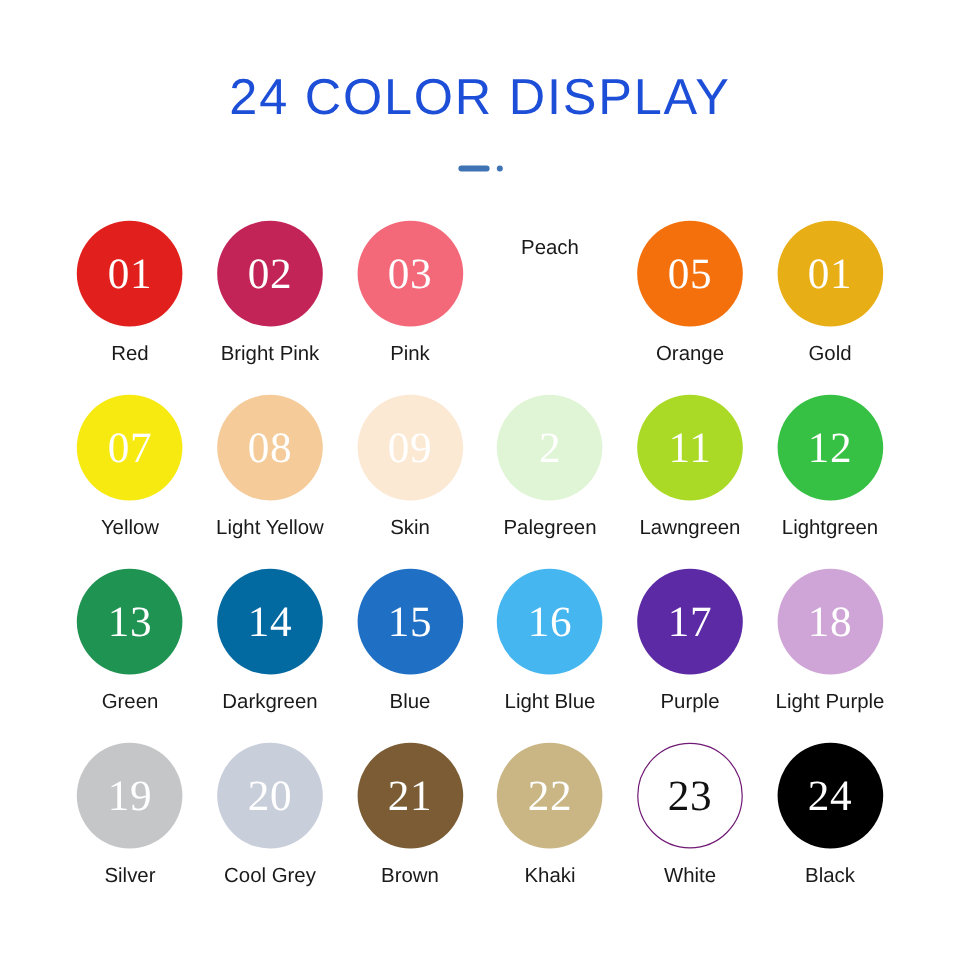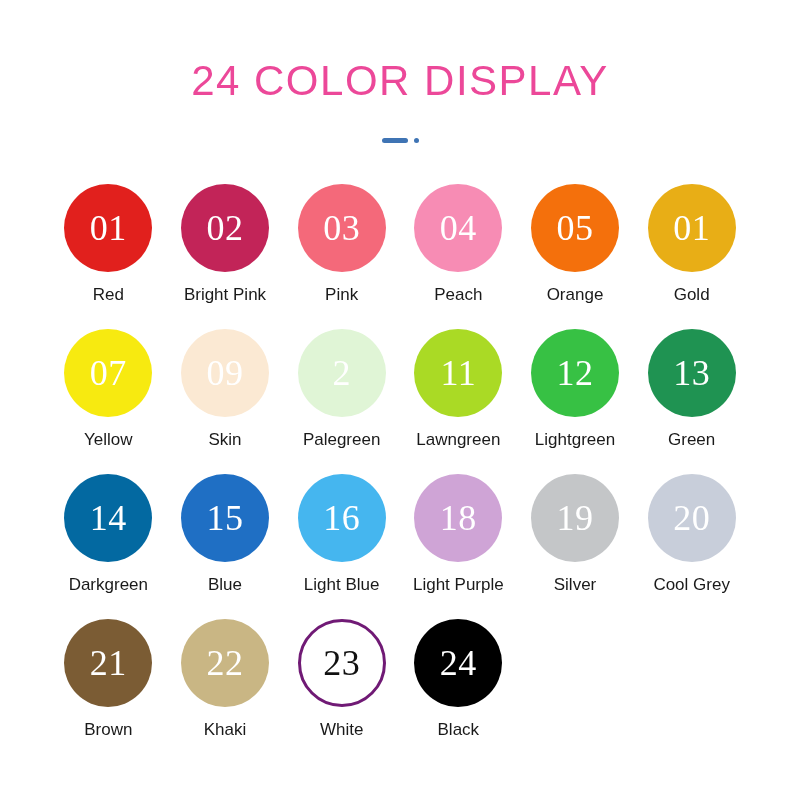--- a/index.html
+++ b/index.html
@@ -20,21 +20,21 @@
     box-sizing: border-box;
     display: flex;
     flex-direction: column;
     align-items: center;
   }
   .page-title {
     margin-top: 58px;
     font-size: 42px;
     font-weight: 400;
     letter-spacing: 1.5px;
-    color: #ec4899;
+    color: #1d4ed8;
     text-align: center;
     line-height: 1.1;
     font-family: "Liberation Sans", sans-serif;
   }
   .divider {
     margin-top: 30px;
     height: 12px;
     display: flex;
     align-items: center;
     justify-content: center;
@@ -80,21 +80,21 @@
   }
   .swatch-num {
     font-size: 36px;
     font-weight: 400;
     color: #ffffff;
     letter-spacing: 0.5px;
     line-height: 1;
     font-family: "Liberation Serif", serif;
   }
   .swatch-circle.outlined {
-    border: 3px solid #701a75;
+    border: 1px solid #701a75;
   }
   .swatch-circle.outlined .swatch-num {
     color: #111111;
   }
   .swatch-label {
     margin-top: 13px;
     font-size: 17px;
     color: #1a1a1a;
     text-align: center;
     white-space: nowrap;
@@ -126,23 +126,20 @@
         </div>
         <div class="swatch-label">Bright Pink</div>
       </div>
       <div class="swatch-cell">
         <div class="swatch-circle" style="background: rgb(244, 105, 122);">
           <span class="swatch-num" style="color: rgb(255, 255, 255);">03</span>
         </div>
         <div class="swatch-label">Pink</div>
       </div>
       <div class="swatch-cell">
-        <div class="swatch-circle" style="background: rgb(247, 140, 180);">
-          <span class="swatch-num" style="color: rgb(255, 255, 255);">04</span>
-        </div>
         <div class="swatch-label">Peach</div>
       </div>
       <div class="swatch-cell">
         <div class="swatch-circle" style="background: rgb(244, 112, 12);">
           <span class="swatch-num" style="color: rgb(255, 255, 255);">05</span>
         </div>
         <div class="swatch-label">Orange</div>
       </div>
       <div class="swatch-cell">
         <div class="swatch-circle" style="background: rgb(232, 174, 22);">
@@ -150,20 +147,26 @@
         </div>
         <div class="swatch-label">Gold</div>
       </div>
       <div class="swatch-cell">
         <div class="swatch-circle" style="background: rgb(247, 234, 16);">
           <span class="swatch-num" style="color: rgb(255, 255, 255);">07</span>
         </div>
         <div class="swatch-label">Yellow</div>
       </div>
       <div class="swatch-cell">
+        <div class="swatch-circle" style="background: rgb(245, 203, 153);">
+          <span class="swatch-num" style="color: rgb(255, 255, 255);">08</span>
+        </div>
+        <div class="swatch-label">Light Yellow</div>
+      </div>
+      <div class="swatch-cell">
         <div class="swatch-circle" style="background: rgb(251, 233, 211);">
           <span class="swatch-num" style="color: rgb(255, 255, 255);">09</span>
         </div>
         <div class="swatch-label">Skin</div>
       </div>
       <div class="swatch-cell">
         <div class="swatch-circle" style="background: rgb(224, 245, 214);">
           <span class="swatch-num" style="color: rgb(255, 255, 255);">2</span>
         </div>
         <div class="swatch-label">Palegreen</div>
@@ -198,20 +201,26 @@
         </div>
         <div class="swatch-label">Blue</div>
       </div>
       <div class="swatch-cell">
         <div class="swatch-circle" style="background: rgb(69, 182, 239);">
           <span class="swatch-num" style="color: rgb(255, 255, 255);">16</span>
         </div>
         <div class="swatch-label">Light Blue</div>
       </div>
       <div class="swatch-cell">
+        <div class="swatch-circle" style="background: rgb(92, 42, 165);">
+          <span class="swatch-num" style="color: rgb(255, 255, 255);">17</span>
+        </div>
+        <div class="swatch-label">Purple</div>
+      </div>
+      <div class="swatch-cell">
         <div class="swatch-circle" style="background: rgb(207, 164, 214);">
           <span class="swatch-num" style="color: rgb(255, 255, 255);">18</span>
         </div>
         <div class="swatch-label">Light Purple</div>
       </div>
       <div class="swatch-cell">
         <div class="swatch-circle" style="background: rgb(196, 198, 200);">
           <span class="swatch-num" style="color: rgb(255, 255, 255);">19</span>
         </div>
         <div class="swatch-label">Silver</div>

